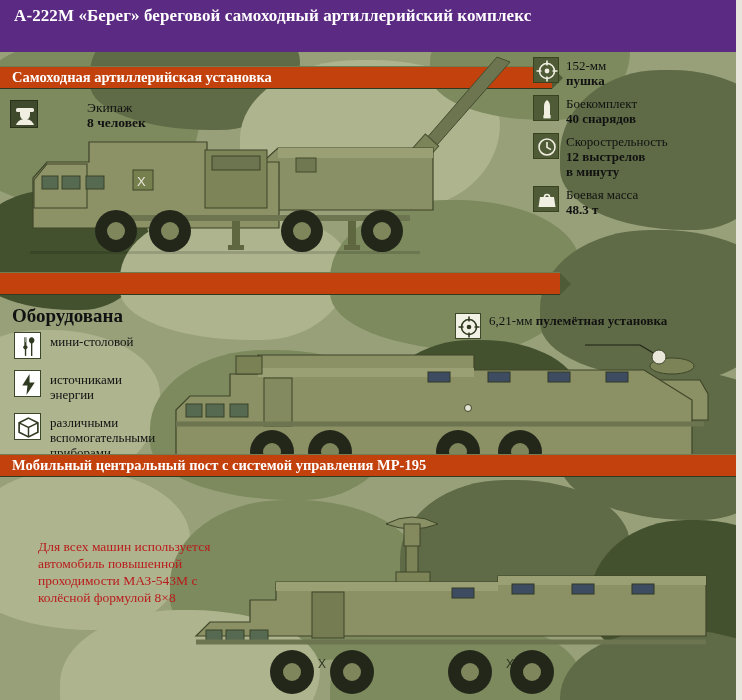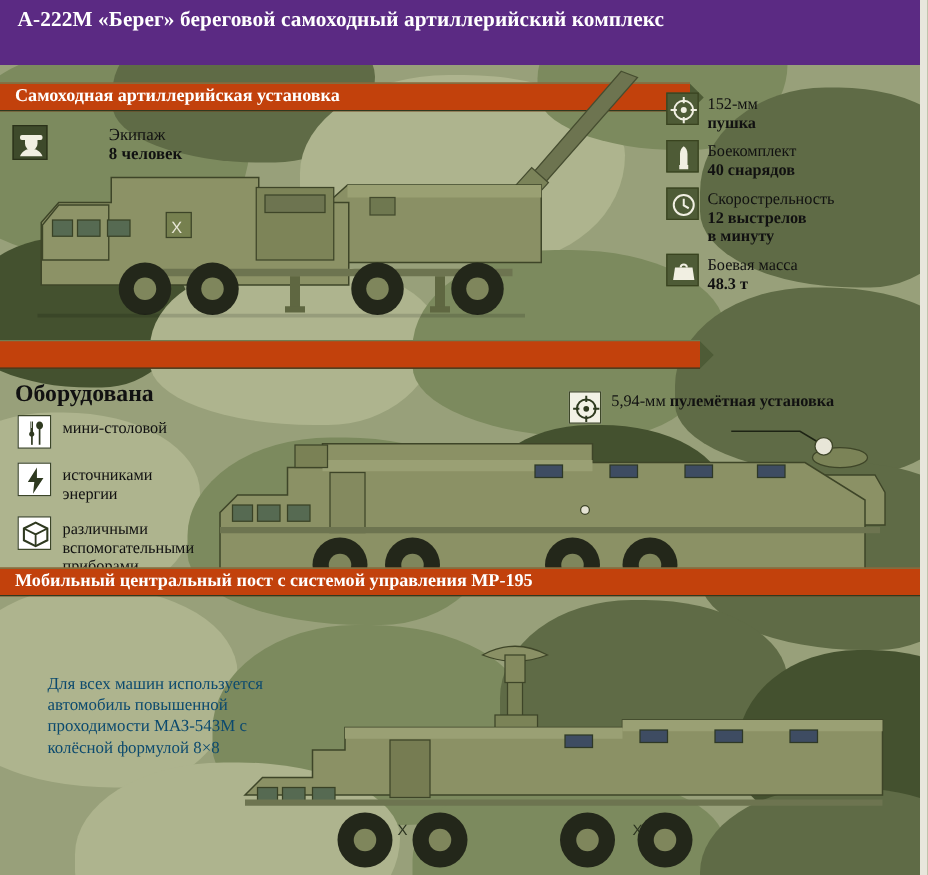--- a/index.html
+++ b/index.html
@@ -46,21 +46,21 @@
     border-bottom:1px solid #2f3a20;
   }
   .sect-bar.wide { width:742px; }
   .sect-bar .tip {
     position:absolute; right:-11px; top:0; width:0; height:0;
     border-top:11.5px solid transparent; border-bottom:11.5px solid transparent;
     border-left:11px solid #4e5b36;
   }
 
   
-  .specs { position:absolute; left:533px; top:74px; width:209px; }
+  .specs { position:absolute; left:533px; top:57px; width:209px; }
   .spec-row { display:flex; align-items:flex-start; margin-bottom:7px; }
   .spec-ico {
     width:26px; height:26px; flex:0 0 26px;
     background:#4e5b36; border:1px solid #39431f;
     margin-right:7px; position:relative;
   }
   .spec-txt { font-size:13px; line-height:15px; color:#111; padding-top:1px; }
   .spec-txt b { font-weight:bold; }
 
   
@@ -86,21 +86,21 @@
   .callout .ico {
     width:26px; height:26px; flex:0 0 26px; margin-right:8px;
     background:#f2f1e6; border:1px solid #3c4628; position:relative;
   }
   .callout .txt { font-size:13px; line-height:15px; color:#111; }
   .callout .txt b { font-weight:bold; }
 
   
   .note {
     position:absolute; left:38px; top:538px; width:185px;
-    font-size:13.5px; line-height:17px; color:#0c4a6e;
+    font-size:13.5px; line-height:17px; color:#b91c1c;
   }
 
   
   svg.layer { position:absolute; left:0; top:0; overflow:visible; }
   .target-ico { display:block; }
 </style>
 </head>
 <body>
 
 <div class="page">
@@ -298,21 +298,21 @@
 
   <div class="callout">
     <div class="ico">
       <svg width="24" height="24" viewBox="0 0 24 24" style="margin:1px">
         <circle cx="12" cy="12" r="7.5" fill="none" stroke="#2f3a20" stroke-width="1.6"></circle>
         <circle cx="12" cy="12" r="2.3" fill="#2f3a20"></circle>
         <path d="M12 1.5v5M12 17.5v5M1.5 12h5M17.5 12h5" stroke="#2f3a20" stroke-width="1.6"></path>
       </svg>
     </div>
     <div class="txt">
-      <span>5,94-мм </span><b>пулемётная установка</b>
+      <span>6,21-мм </span><b>пулемётная установка</b>
     </div>
   </div>
 
   <svg class="layer" width="742" height="700">
     <g>
 
       <path d="M585 345 L640 345 L660 357" fill="none" stroke="#1d2314" stroke-width="1.2"></path>
 
       <path d="M640 380 h60 l8 14 v26 h-68 z" fill="#8b9165" stroke="#3e4528" stroke-width="1.1"></path>
       <ellipse cx="672" cy="366" rx="22" ry="8" fill="#7b8357" stroke="#3e4528"></ellipse>

